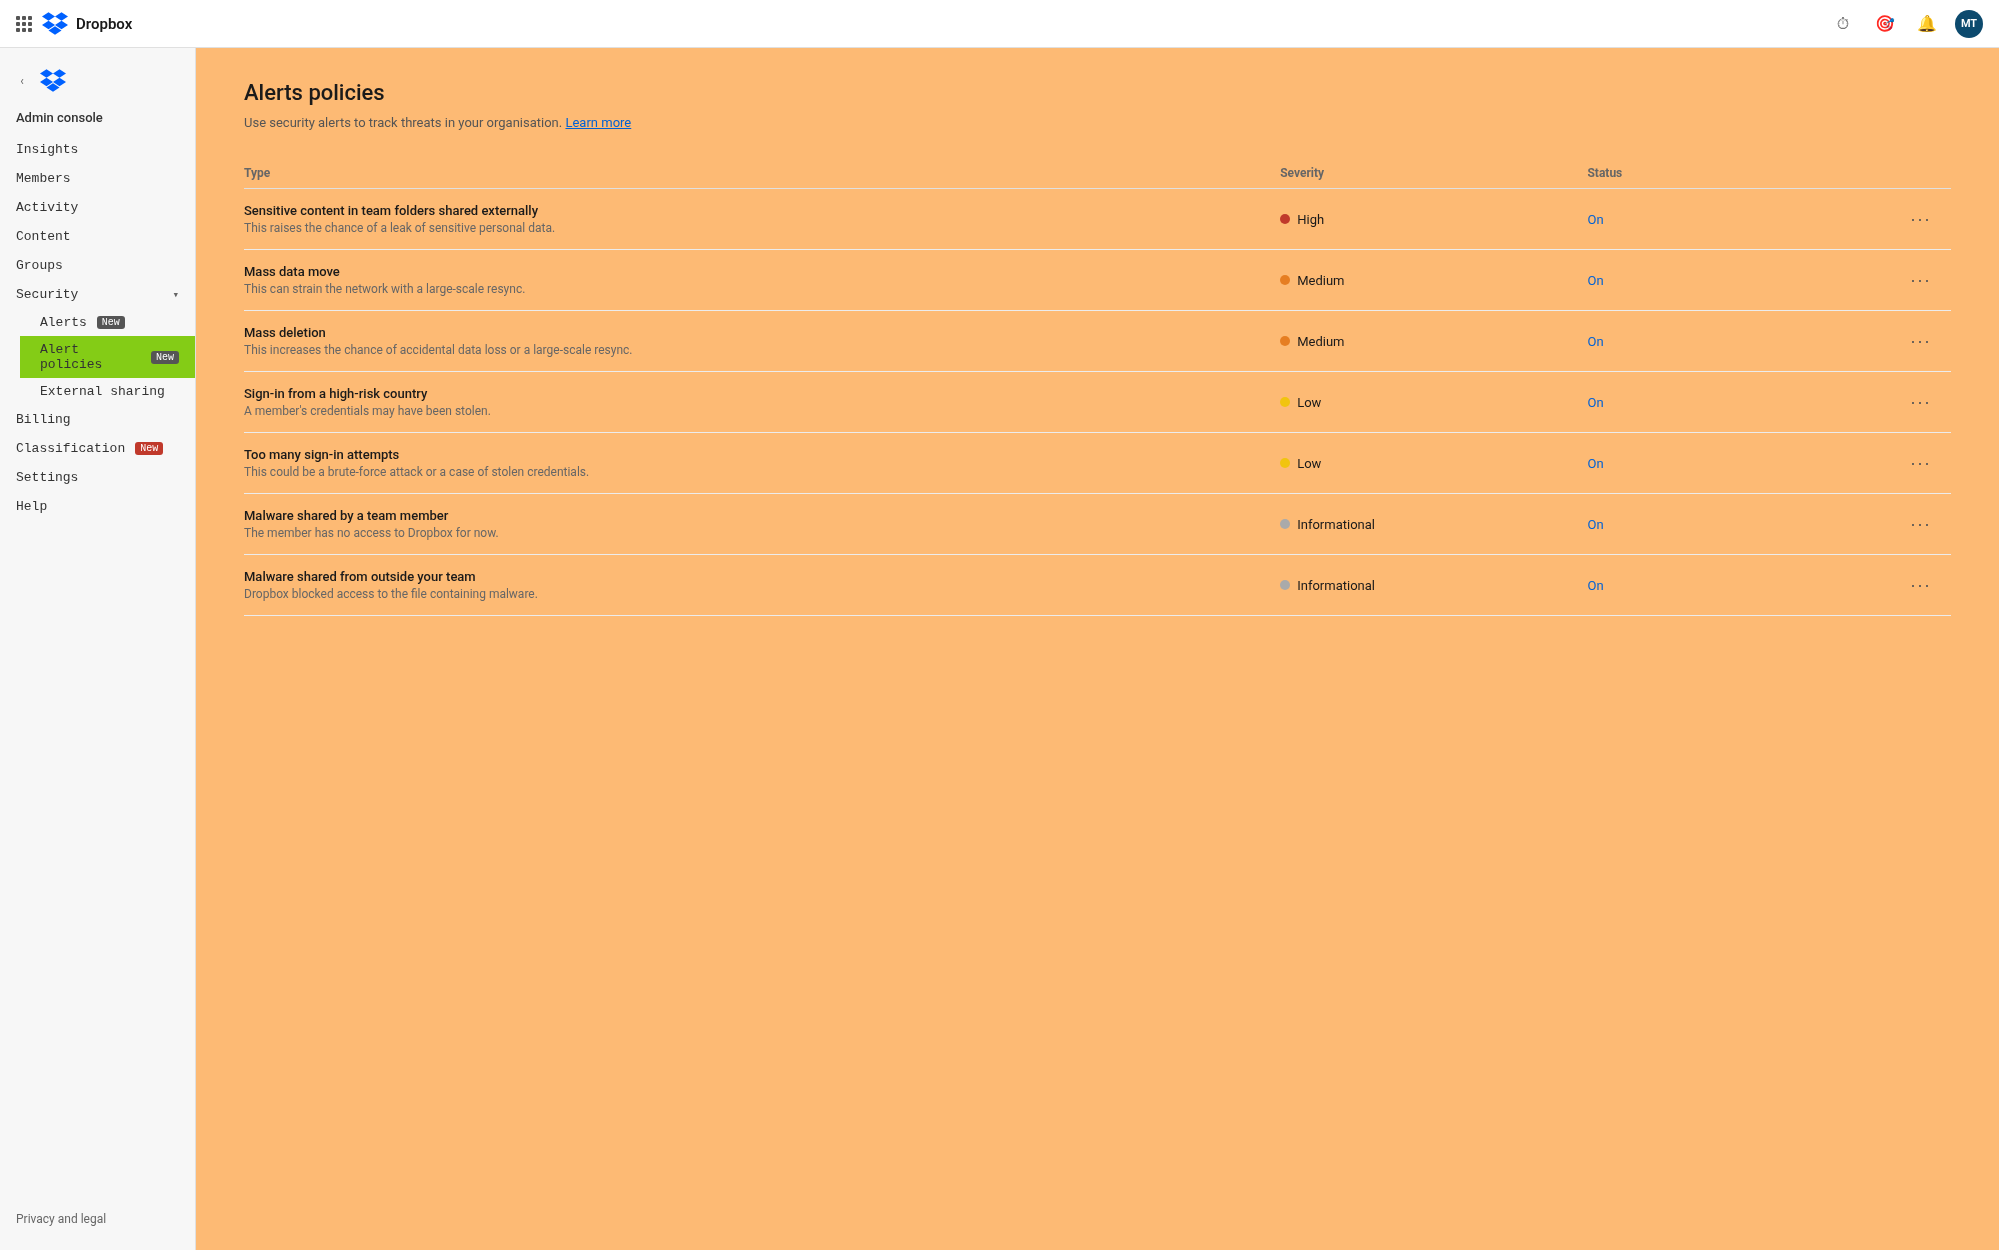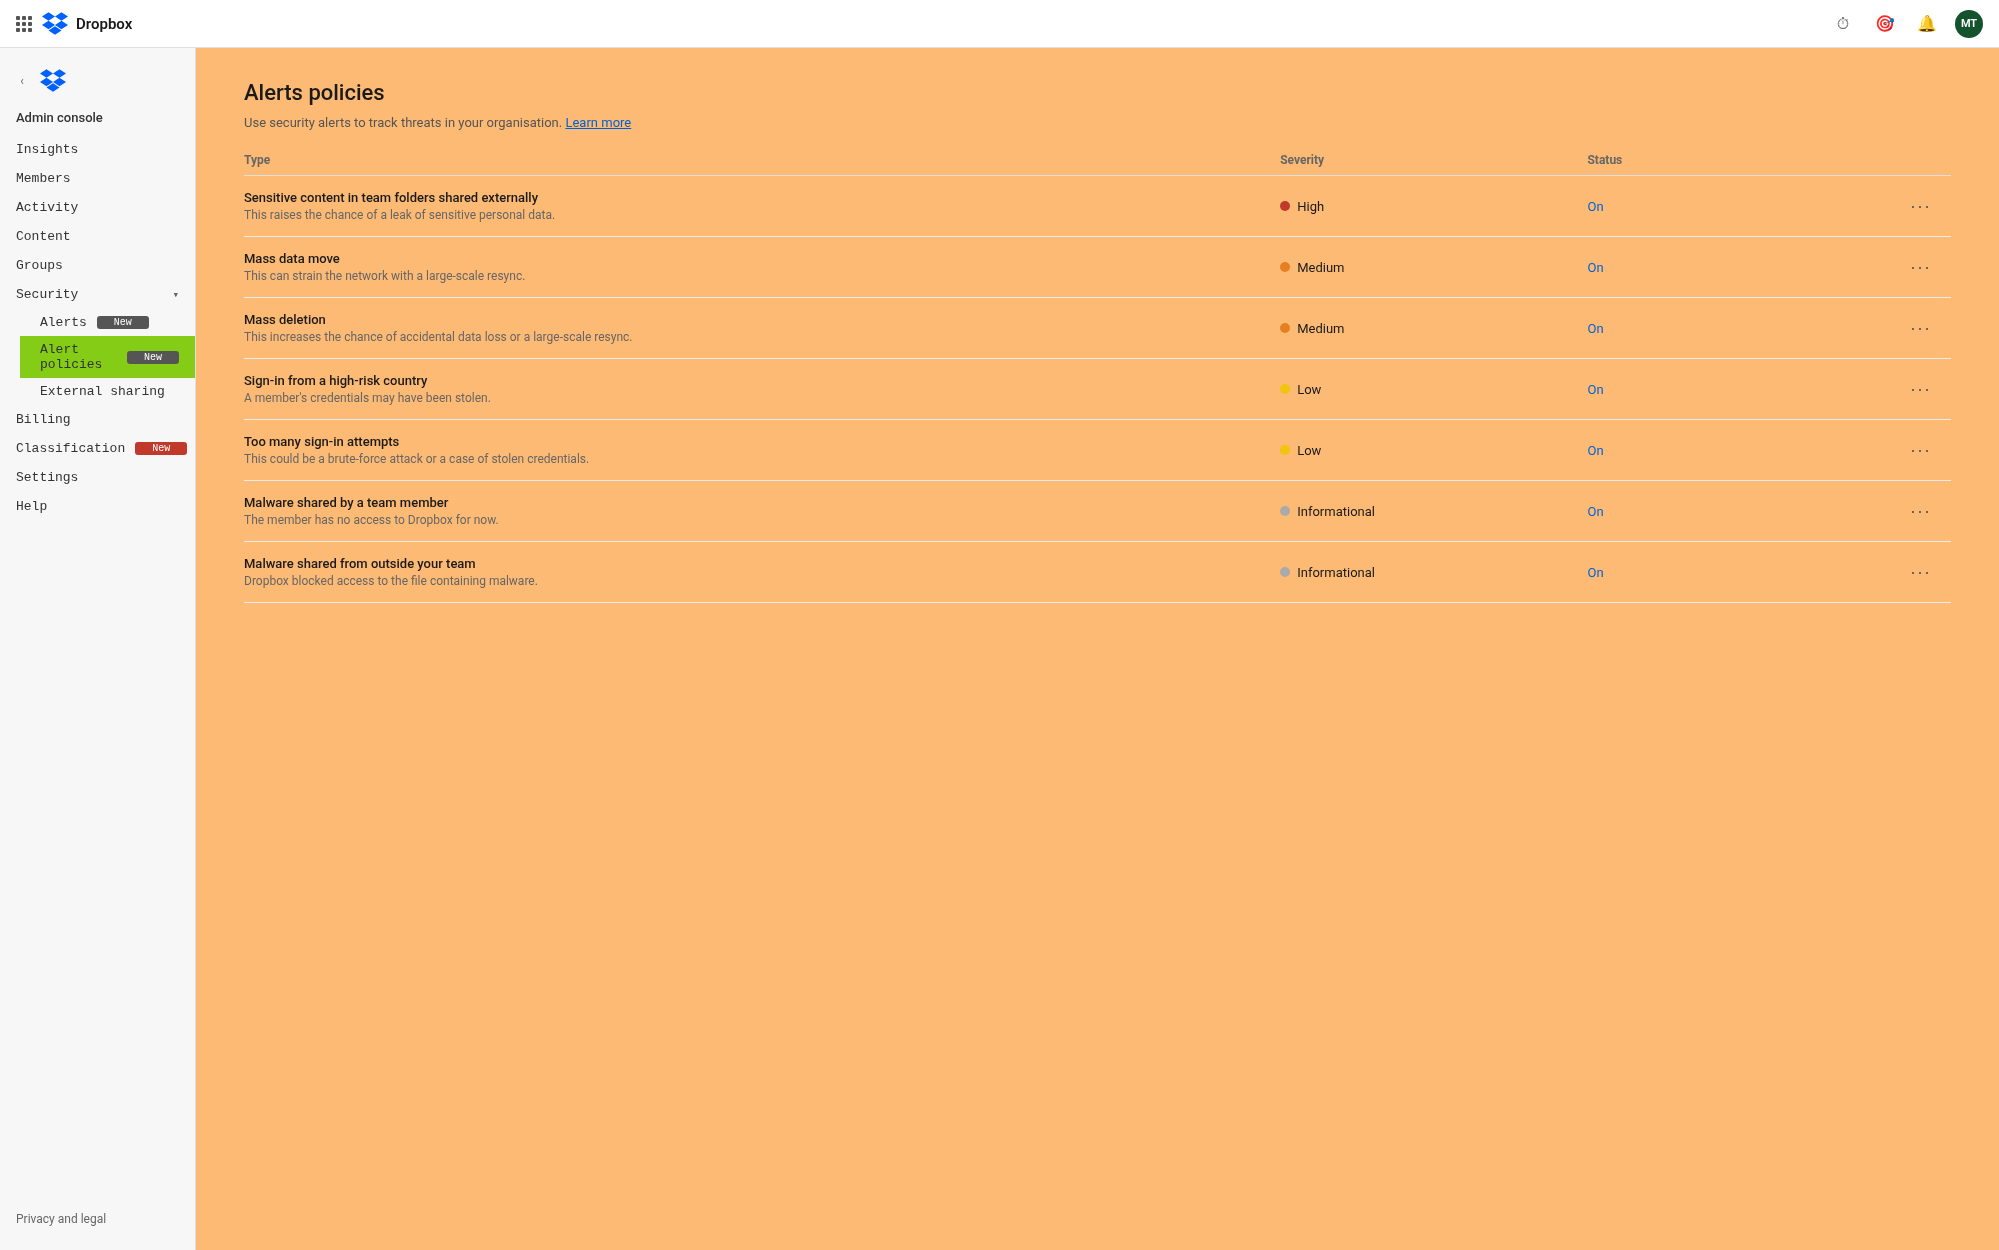--- a/index.html
+++ b/index.html
@@ -15,21 +15,21 @@
       justify-content: space-between;
       padding: 0 16px;
       position: fixed;
       top: 0; left: 0; right: 0;
       z-index: 100;
     }
     .topbar-left { display: flex; align-items: center; gap: 10px; }
     .topbar-logo { display: flex; align-items: center; gap: 8px; font-weight: 600; font-size: 15px; color: #1a1a1a; }
     .topbar-right { display: flex; align-items: center; gap: 14px; }
     .topbar-icon { width: 28px; height: 28px; display: flex; align-items: center; justify-content: center; cursor: pointer; color: #555; font-size: 16px; border-radius: 50%; }
-    .avatar { width: 28px; height: 28px; border-radius: 50%; background: #14532d; color: #fff; display: flex; align-items: center; justify-content: center; font-size: 11px; font-weight: 600; cursor: pointer; }
+    .avatar { width: 28px; height: 28px; border-radius: 50%; background: #0c4a6e; color: #fff; display: flex; align-items: center; justify-content: center; font-size: 11px; font-weight: 600; cursor: pointer; }
     .apps-icon { display: grid; grid-template-columns: 1fr 1fr 1fr; gap: 2px; width: 16px; height: 16px; }
     .apps-icon span { width: 4px; height: 4px; background: #555; border-radius: 1px; }
 
     
     .layout { display: flex; margin-top: 48px; height: calc(100vh - 48px); }
 
     
     .sidebar {
       width: 196px;
       min-width: 196px;
@@ -69,21 +69,21 @@
       display: flex;
       align-items: center;
       gap: 6px;
       border-radius: 0;
       position: relative;
       font-family: Liberation Mono, monospace;
     }
     .nav-item.active { background: #84cc16; font-weight: 500; }
     .nav-item .badge {
       font-size: 10px;
-      padding: 1px 17px;
+      padding: 1px 5px;
       border-radius: 3px;
       font-weight: 500;
       margin-left: 4px;
     }
     .badge-new-dark { background: #555; color: #fff; }
     .badge-new-red { background: #c0392b; color: #fff; }
     .nav-item .chevron { margin-left: auto; font-size: 11px; color: #666; }
     .nav-sub { padding-left: 20px; }
     .nav-sub .nav-item { padding: 6px 16px 6px 20px; font-size: 13px; }
 
@@ -96,21 +96,21 @@
     }
     .page-title {
       font-size: 22px;
       font-weight: 500;
       color: #1a1a1a;
       margin-bottom: 10px;
     }
     .page-subtitle {
       font-size: 13px;
       color: #555;
-      margin-bottom: 15px;
+      margin-bottom: 28px;
     }
     .page-subtitle a {
       color: #0061d5;
       text-decoration: underline;
       cursor: pointer;
     }
 
     
     .policies-table { width: 100%; border-collapse: collapse; }
     .policies-table th {

